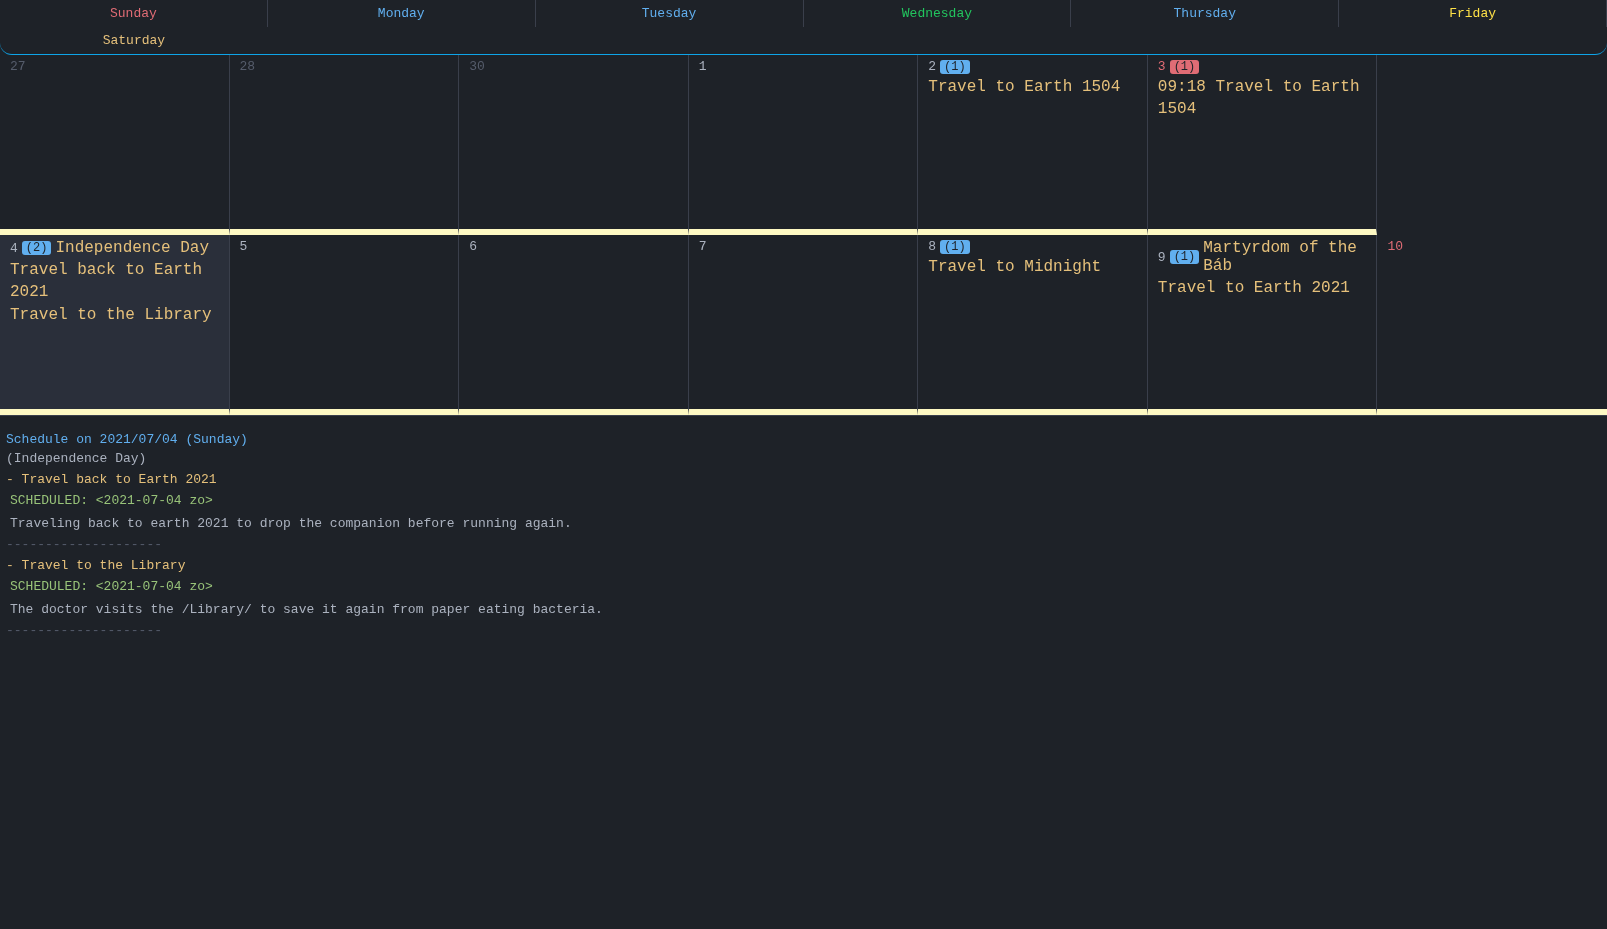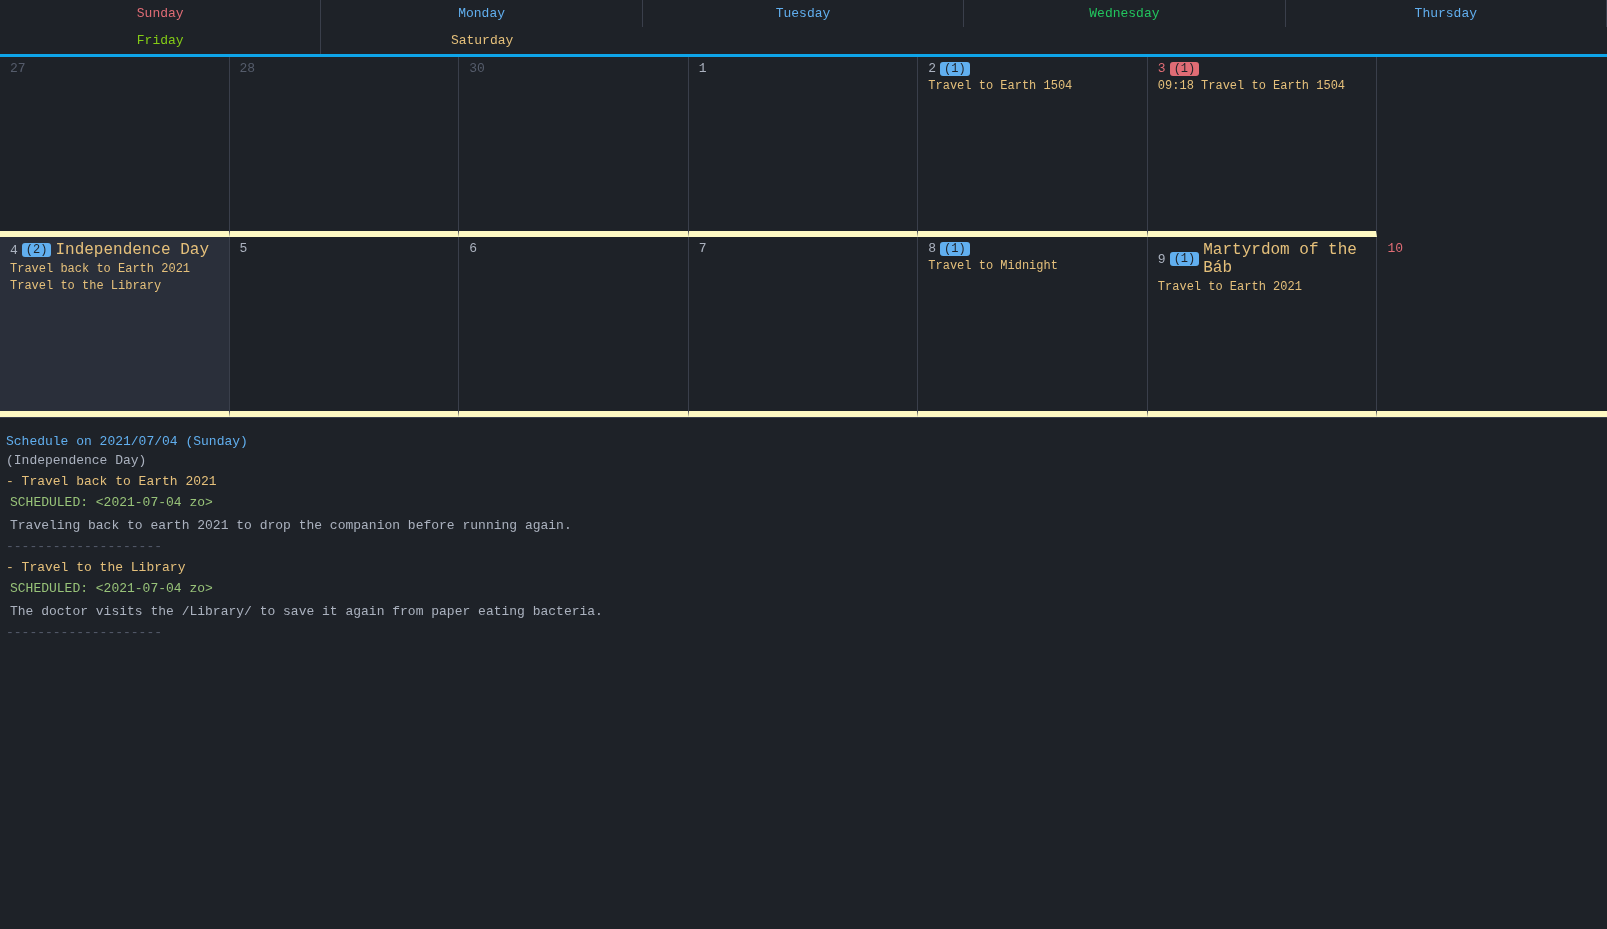--- a/index.html
+++ b/index.html
@@ -11,39 +11,40 @@
       overflow-x: hidden;
     }
 
     .calendar-container {
       width: 100%;
       border-bottom: 1px solid #3a3f4b;
     }
 
     .calendar-header {
       display: grid;
-      grid-template-columns: repeat(5, 1fr);
-      border-bottom: 3px solid #0ea5e9;
+      grid-template-columns: repeat(6, 1fr);
+      border-bottom: 1px solid #0ea5e9;
+      border-radius: 12px;
     }
 
     .calendar-header-cell {
       text-align: center;
       padding: 6px 4px;
       font-size: 13px;
       font-weight: normal;
       border-right: 1px solid #3a3f4b;
     }
 
     .calendar-header-cell:last-child { border-right: none; }
     .header-sunday { color: #e06c75; }
     .header-monday { color: #61afef; }
     .header-tuesday { color: #61afef; }
     .header-wednesday { color: #22c55e; }
     .header-thursday { color: #61afef; }
-    .header-friday { color: #84cc16; }
+    .header-friday { color: #fde047; }
     .header-saturday { color: #e5c07b; }
 
     .calendar-grid {
       display: grid;
       grid-template-columns: repeat(7, 1fr);
     }
 
     .calendar-cell {
       min-height: 180px;
       border-right: 1px solid #3a3f4b;
@@ -85,21 +86,21 @@
       font-size: 12px;
     }
 
     .holiday-label {
       color: #e5c07b;
       font-size: 16px;
     }
 
     .event-line {
       color: #e5c07b;
-      font-size: 12px;
+      font-size: 16px;
       line-height: 1.4;
     }
 
     .dim-date { color: #555c6b; }
 
     .schedule-panel {
       padding: 16px 6px;
       background-color: #1e2228;
     }
 

